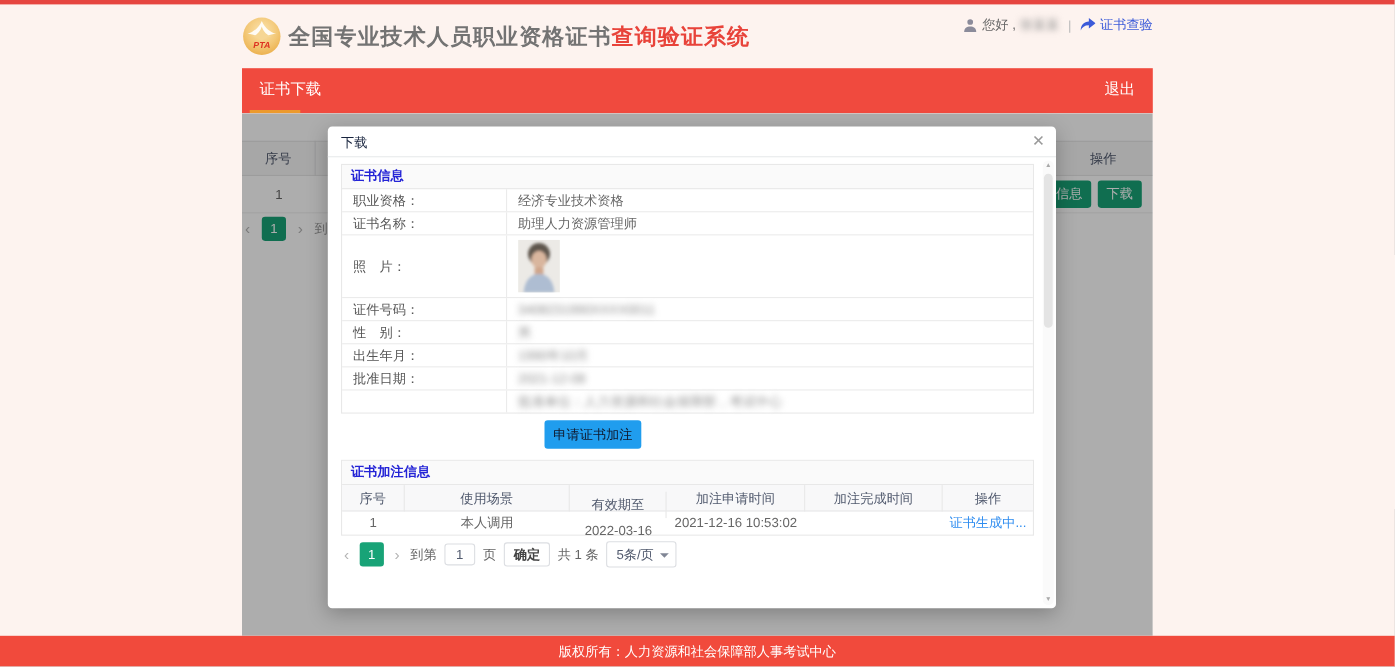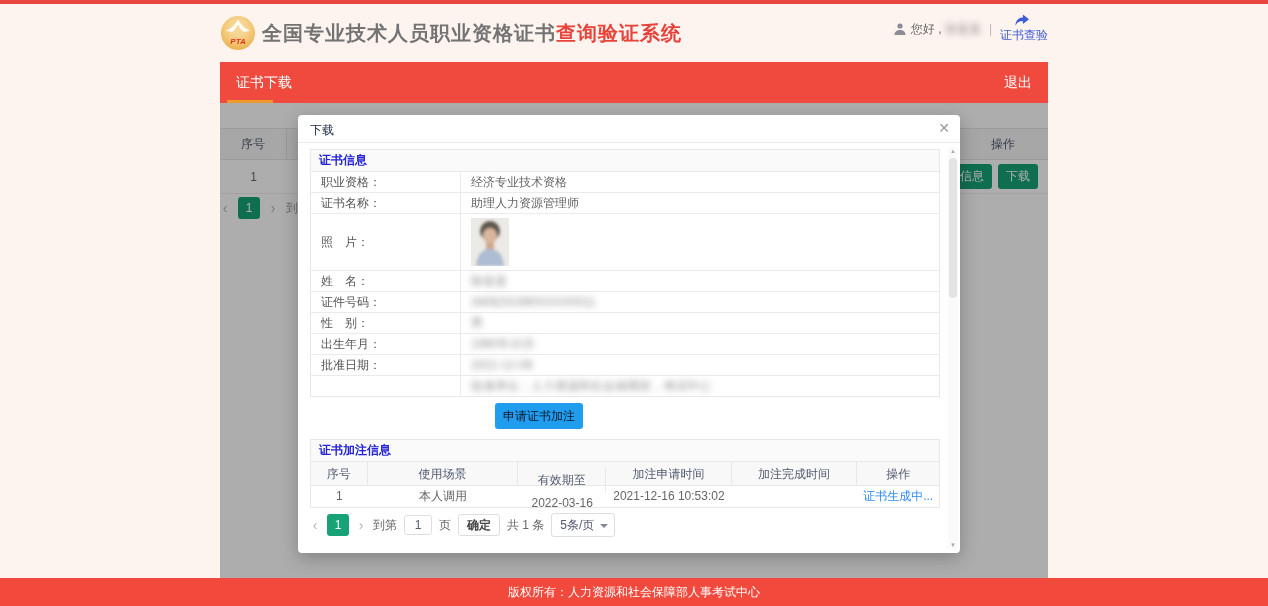--- a/index.html
+++ b/index.html
@@ -16,26 +16,26 @@
   
   .header { height:58px; }
   .header .container { height:58px; }
   .brand { position:absolute; left:0; top:11px; display:flex; align-items:center; }
   .logo { width:36px; height:36px; margin-right:6px; }
   .title-main { font-size:20px; font-weight:bold; color:#737373; letter-spacing:1px; }
   .title-accent { font-size:20px; font-weight:bold; color:#e8433a; letter-spacing:1px; }
   .userbox { position:absolute; right:0; top:10px; display:flex; align-items:center; font-size:12px; color:#666; }
   .userbox .sep { margin:0 8px; color:#bbb; }
   .user-name { filter:blur(3px); color:#8a8a8a; }
-  .verify-link { color:#3c5bd9; text-decoration:none; display:flex; align-items:center; cursor:pointer;flex-direction:column; }
+  .verify-link { color:#3c5bd9; text-decoration:none; display:flex; align-items:center; cursor:pointer; }
   .verify-link svg { margin-right:4px; }
 
   
   .nav { height:41px; }
-  .nav .container { height:41px; background:#f04a3e; }
+  .nav .container { height:41px; background:#f04a3e;font-family:Liberation Mono, monospace; }
   .nav-tab { position:absolute; left:0; top:0; height:41px; line-height:41px; padding:0 16px; color:#fff; font-size:14px; cursor:pointer; }
   .nav-indicator { position:absolute; left:7px; bottom:0; width:46px; height:3px; background:#ec9a2d; }
   .logout { position:absolute; right:16px; top:0; height:41px; line-height:41px; color:#fff; font-size:14px; cursor:pointer; }
 
   
   .main { height:475px; }
   .main .container { height:475px; background:#fff; overflow:hidden; }
   .bg-table { position:absolute; top:25px; left:0; right:0; }
   .bg-thead { display:flex; height:32px; background:#f6f6f7; border-top:1px solid #e6e6e6; border-bottom:1px solid #e6e6e6; align-items:center; color:#515a6e; }
   .bg-th-index { width:67px; text-align:center; border-right:1px solid #e3e3e3; height:32px; line-height:32px; }
@@ -204,24 +204,20 @@
             <g filter="url(#pb)">
               <ellipse cx="19" cy="13" rx="10" ry="10" fill="#5f564e"></ellipse>
               <ellipse cx="19" cy="18" rx="7" ry="8" fill="#d9b69e"></ellipse>
               <rect x="15" y="25" width="8" height="7" fill="#cfa68c"></rect>
               <path d="M5 48 C6 36 12 31 19 31 C26 31 32 36 33 48 Z" fill="#aebdd2"></path>
             </g>
           </svg>
         </div>
       </div>
       <div class="info-row">
-        <div class="info-label">姓　名：</div>
-        <div class="info-value redacted">陈某某</div>
-      </div>
-      <div class="info-row">
         <div class="info-label">证件号码：</div>
         <div class="info-value redacted">3408231990XXXX0011</div>
       </div>
       <div class="info-row">
         <div class="info-label">性　别：</div>
         <div class="info-value redacted">男</div>
       </div>
       <div class="info-row">
         <div class="info-label">出生年月：</div>
         <div class="info-value redacted">1990年10月</div>

